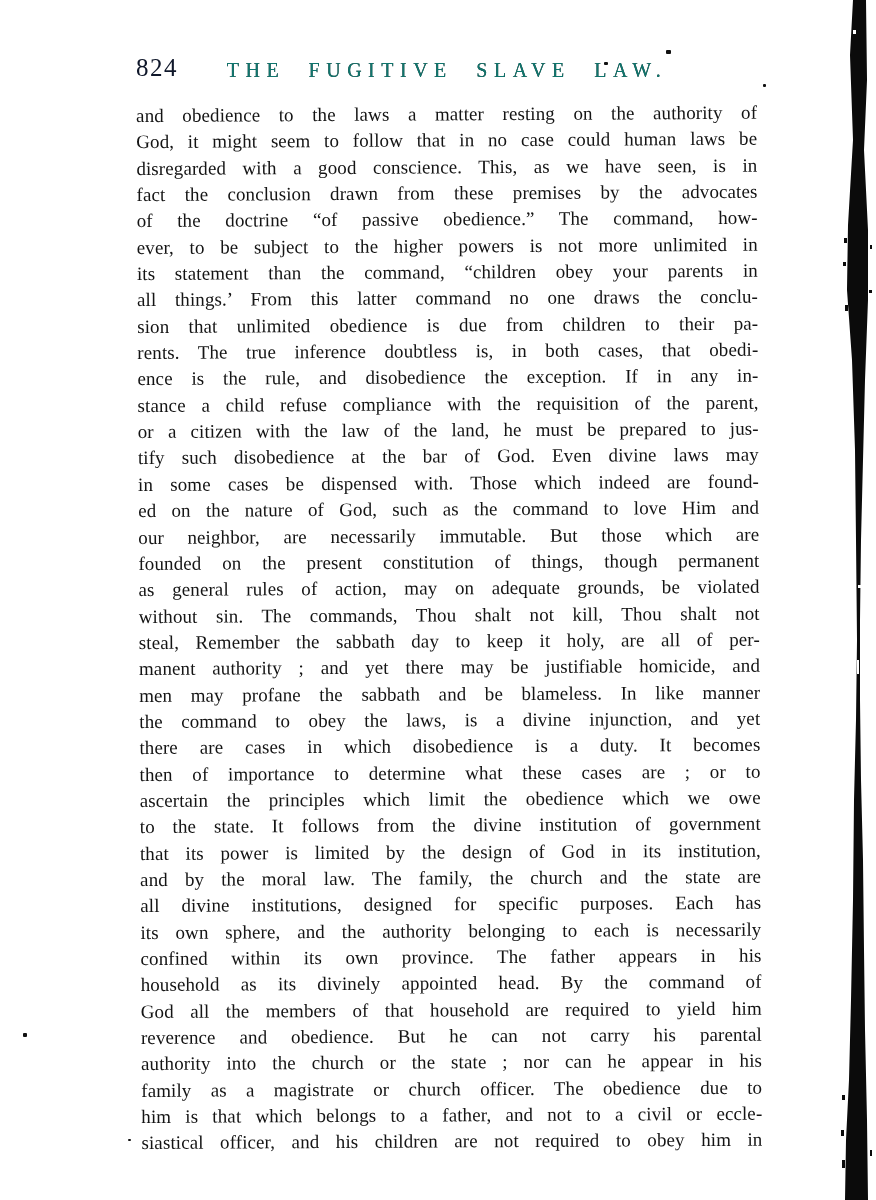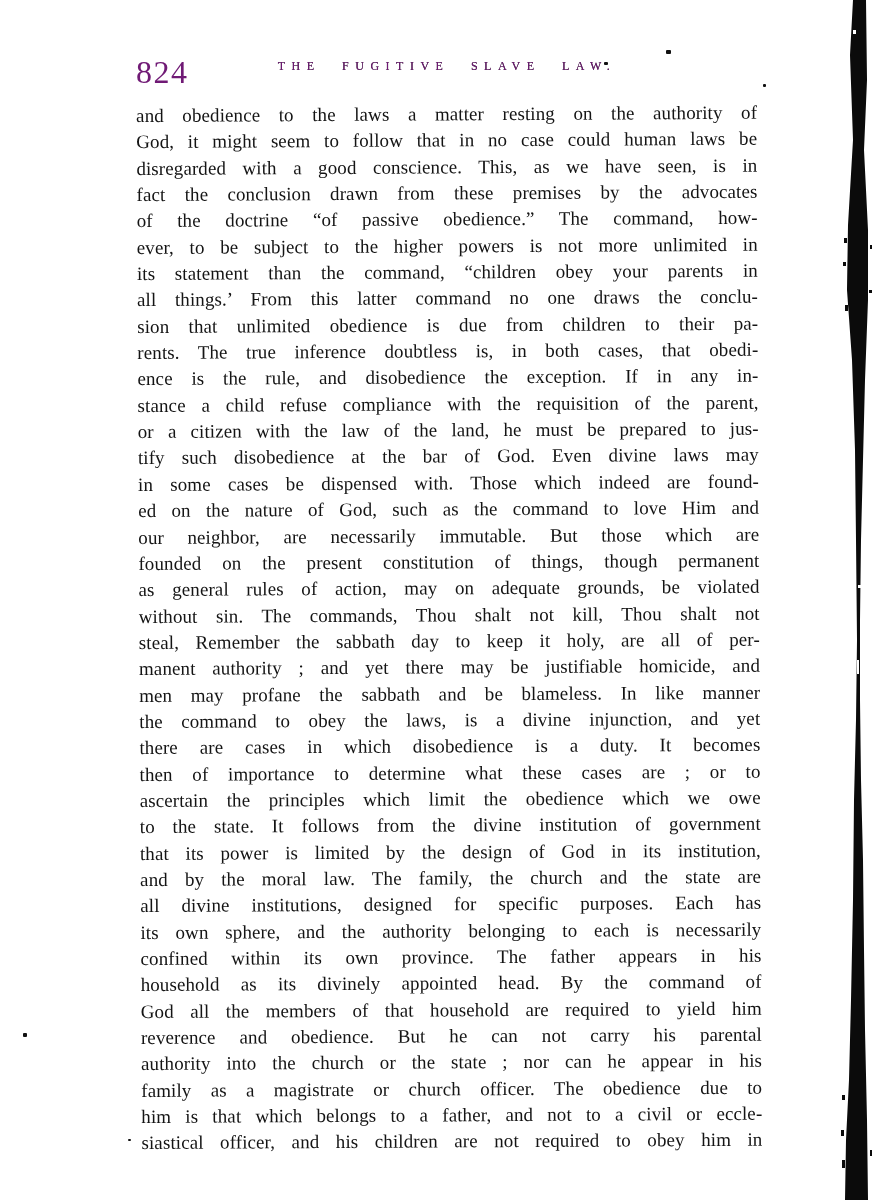--- a/index.html
+++ b/index.html
@@ -20,34 +20,34 @@
     position: absolute;
     left: 136px;
     top: 52px;
     width: 622px;
     height: 34px;
   }
   .page-number {
     position: absolute;
     left: 0;
     top: 2px;
-    font-size: 32px;
+    font-size: 25px;
     letter-spacing: 1.5px;
-    color: #701a75;
+    color: #0f172a;
   }
   .running-title {
     position: absolute;
     left: 0;
     top: 7px;
     width: 100%;
     text-align: center;
-    font-size: 12px;
+    font-size: 20px;
     letter-spacing: 6.5px;
     word-spacing: 12px;
-    color: #701a75;
+    color: #0f766e;
     text-shadow: 0 0 0.5px #222;
     white-space: nowrap;
   }
   .body-text {
     position: absolute;
     left: 136px;
     top: 103px;
     width: 621px;
     font-size: 19px;
     line-height: 26.35px;

